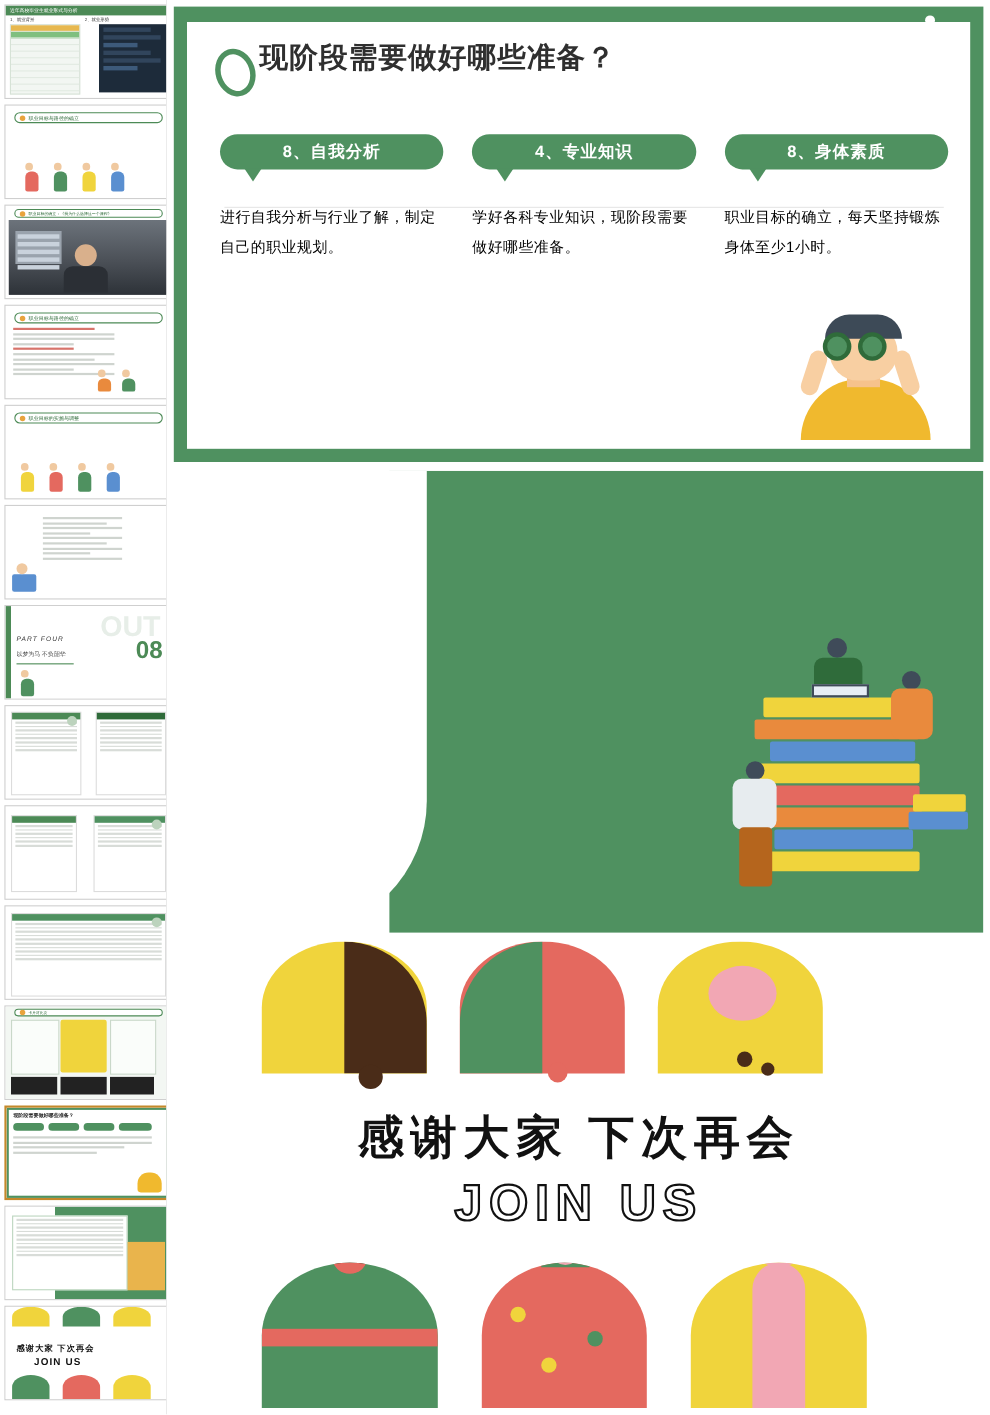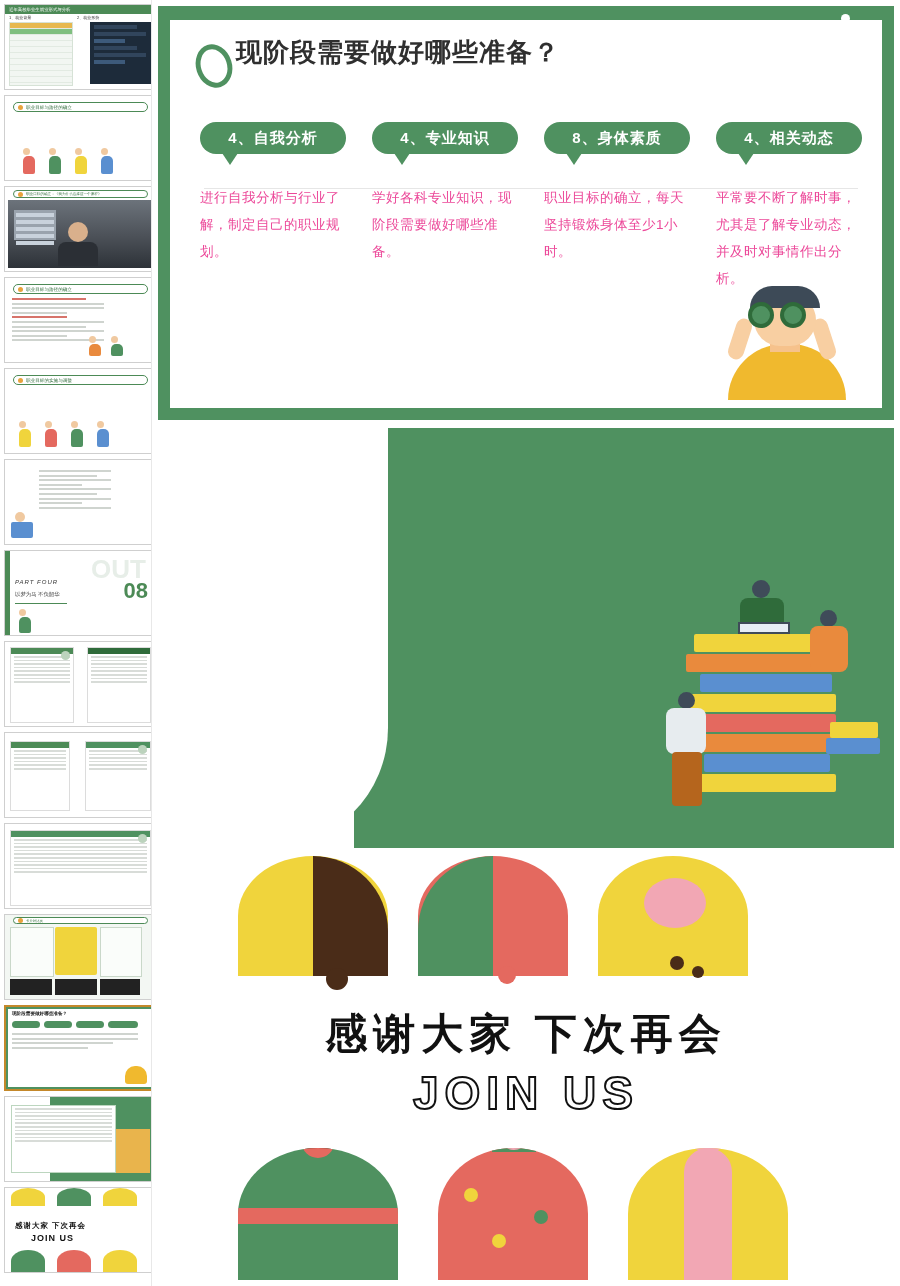--- a/index.html
+++ b/index.html
@@ -172,21 +172,21 @@
     font-size: 15px; font-weight: bold; letter-spacing: 1px;
     position: relative;
   }
   .bubble:after {
     content: ""; position: absolute; left: 22px; bottom: -11px;
     border-left: 8px solid transparent; border-right: 8px solid transparent;
     border-top: 12px solid #4f9160;
   }
   .bubble-text {
     position: absolute; top: 62px; left: 0; right: 0;
-    font-size: 13.5px; line-height: 27px; color: #ec4899;
+    font-size: 13.5px; line-height: 27px; color: #000000;
     letter-spacing: 0.5px;
   }
   .slideA .sep {
     position: absolute; left: 34px; right: 24px; top: 168px; height: 1px; background: #e6e6e6;
   }
   
   .chara { position: absolute; right: 22px; bottom: 8px; width: 150px; height: 120px; }
   .chara .shirt {
     position: absolute; left: 18px; bottom: 0; width: 118px; height: 56px;
     background: #f0b92e; border-radius: 56px 56px 0 0;
@@ -554,34 +554,30 @@
     <div class="slideA">
       <div class="dot-top"></div>
       <div class="inner">
         <div class="ring"></div>
         <div class="title">现阶段需要做好哪些准备？</div>
 
         <div class="sep"></div>
 
         <div class="bubble-row">
           <div class="bubble-col">
-            <div class="bubble">4、自我分析</div>
+            <div class="bubble">8、自我分析</div>
             <div class="bubble-text">进行自我分析与行业了解，制定自己的职业规划。</div>
           </div>
           <div class="bubble-col">
             <div class="bubble">4、专业知识</div>
             <div class="bubble-text">学好各科专业知识，现阶段需要做好哪些准备。</div>
           </div>
           <div class="bubble-col">
             <div class="bubble">8、身体素质</div>
             <div class="bubble-text">职业目标的确立，每天坚持锻炼身体至少1小时。</div>
-          </div>
-          <div class="bubble-col">
-            <div class="bubble">4、相关动态</div>
-            <div class="bubble-text">平常要不断了解时事，尤其是了解专业动态，并及时对事情作出分析。</div>
           </div>
         </div>
 
         <div class="chara">
           <div class="shirt"></div>
           <div class="arm-l"></div>
           <div class="arm-r"></div>
           <div class="neck"></div>
           <div class="head"></div>
           <div class="hair"></div>

